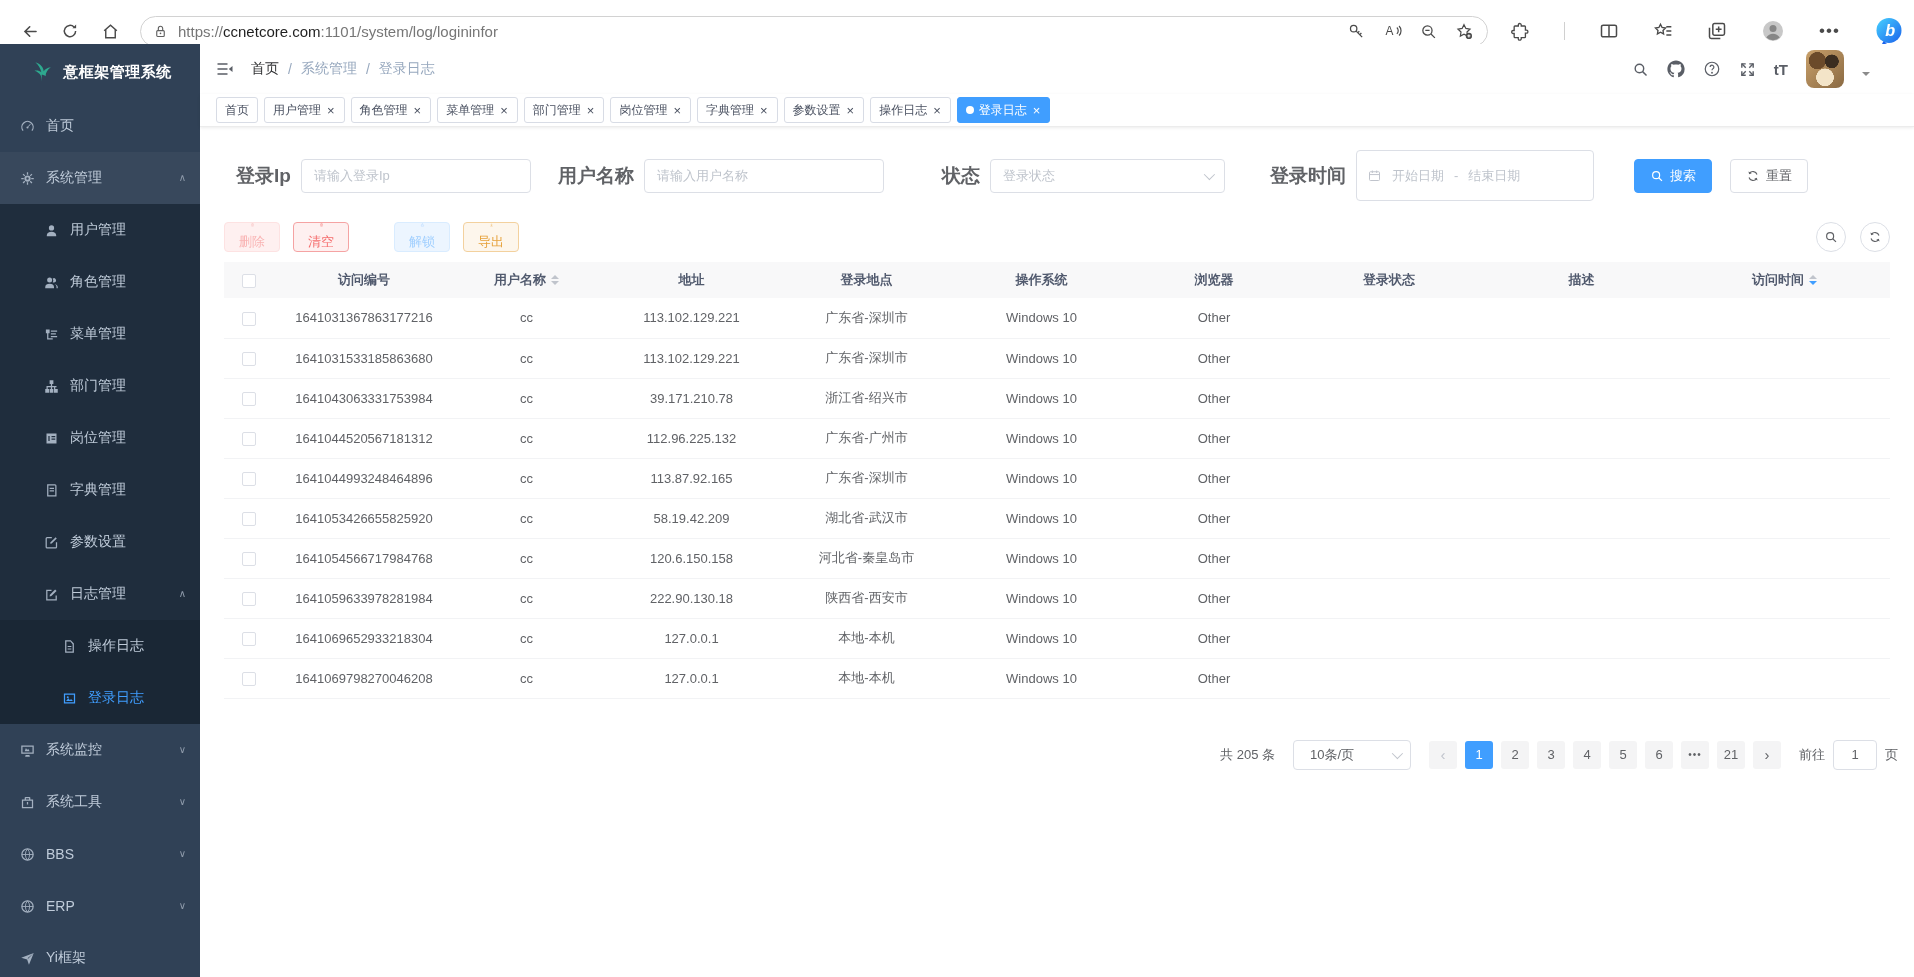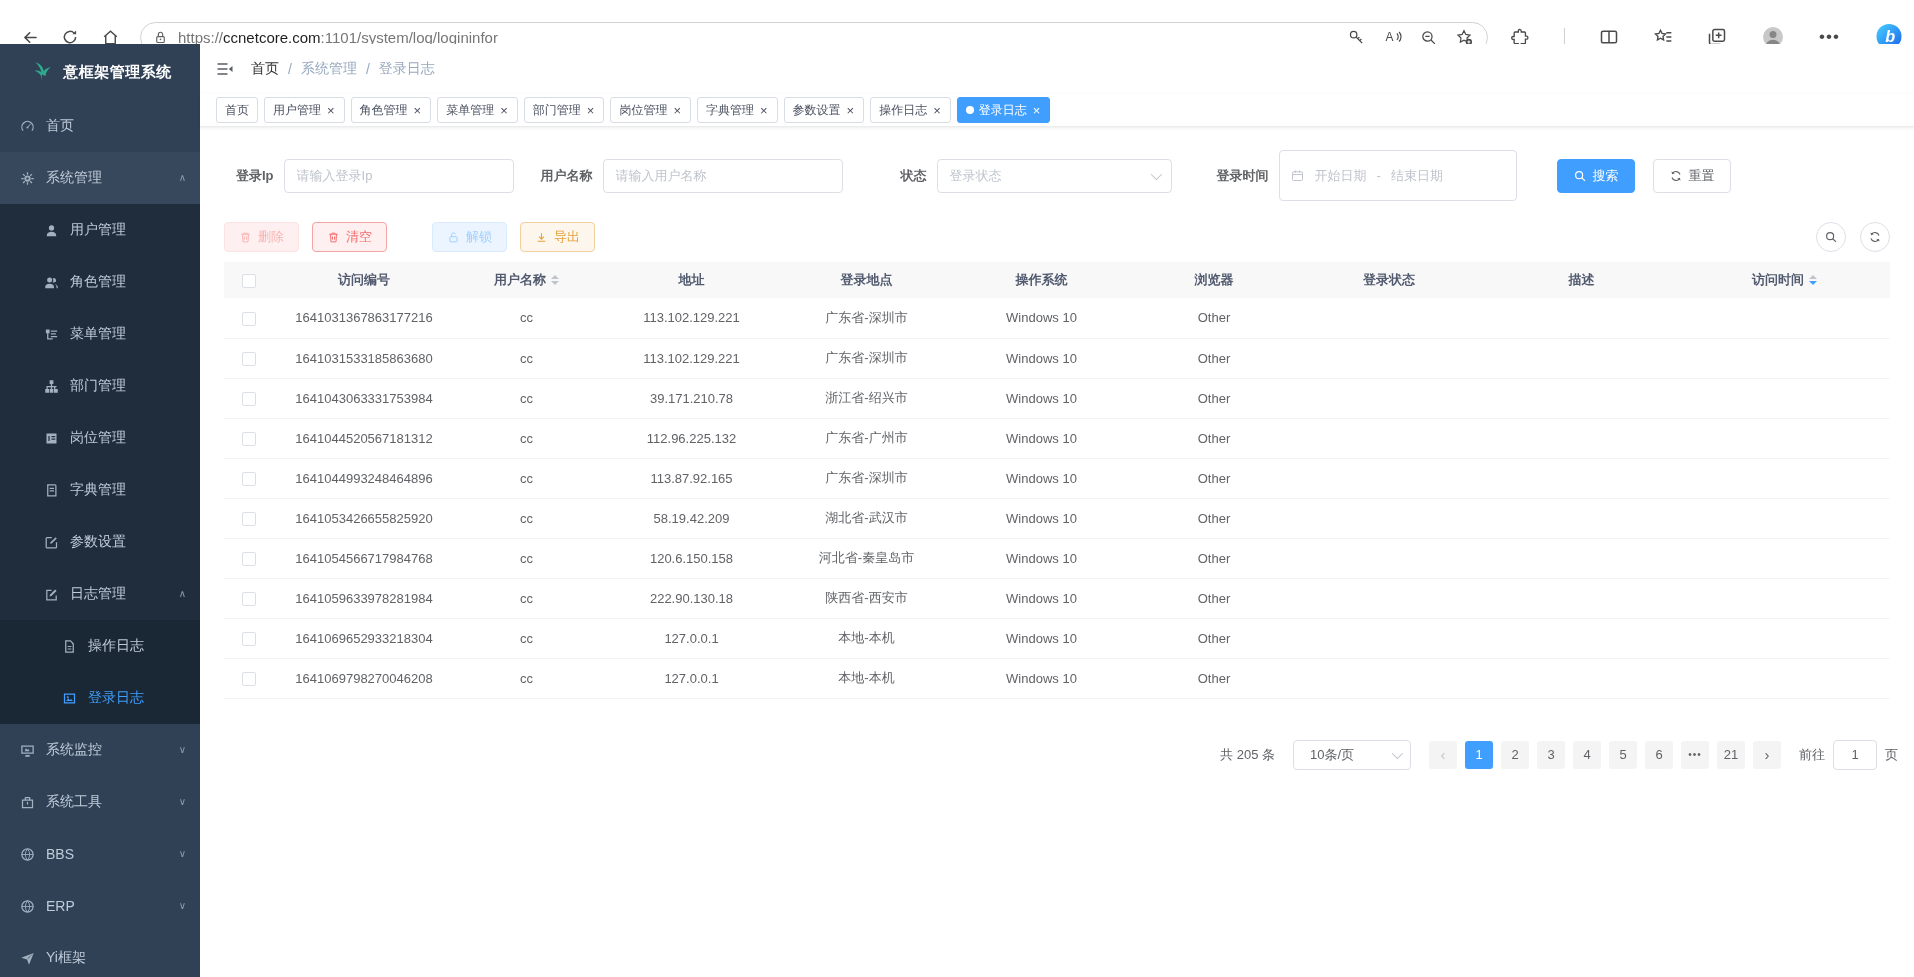--- a/index.html
+++ b/index.html
@@ -1,21 +1,21 @@
 <!DOCTYPE html>
 <html><head>
 <meta charset="utf-8">
 <style>
   * { box-sizing: border-box; margin: 0; padding: 0; }
   html,body { width:1914px; height:977px; overflow:hidden; background:#fff;
     font-family:"Liberation Sans","DejaVu Sans",sans-serif; }
   svg.ic { display:block; }
 
   
-  .chrome { position:absolute; top:16px; left:0; width:1914px; height:43px; background:#fff;
+  .chrome { position:absolute; top:10px; left:0; width:1914px; height:43px; background:#fff;
     border-bottom:1px solid #cfcfcf; display:flex; align-items:center; padding:0 10px 0 10px; }
   .cbtn { width:40px; height:34px; display:flex; align-items:center; justify-content:center;
     color:#4a4a4a; border-radius:6px; flex:none; }
   .urlpill { margin-left:10px; width:1348px; height:31px; background:#fff; border:1px solid #d2d2d2;
     border-radius:16px; display:flex; align-items:center; padding:0 14px 0 12px; flex:none; }
   .urlpill .lock { color:#5f5f5f; margin-right:10px; }
   .urltext { font-size:15px; color:#1f1f1f; white-space:nowrap; }
   .urltext .dim { color:#767676; }
   .pill-icons { margin-left:auto; display:flex; align-items:center; gap:18px; color:#4a4a4a; }
   .chrome-right { margin-left:auto; width:394px; display:flex; align-items:center;
@@ -68,21 +68,21 @@
   .tab { height:26px; display:inline-flex; align-items:center; gap:5px; padding:0 8px;
     border:1px solid #d8dce5; background:#fff; color:#495060; font-size:12px; border-radius:3px;
     cursor:pointer; white-space:nowrap; }
   .tab.active { background:#409eff; border-color:#409eff; color:#fff; }
   .tab.active::before { content:""; width:8px; height:8px; border-radius:50%; background:#fff;
     display:inline-block; }
   .tab-close { font-size:13px; line-height:1; padding:0 1px; }
 
   
   .filterbar { display:flex; align-items:center; margin:23px 24px 0 36px; flex:none; }
-  .f-label { font-size:13px; font-weight:bold; color:#606266; white-space:nowrap; margin-right:10px; }
+  .f-label { font-size:19px; font-weight:bold; color:#606266; white-space:nowrap; margin-right:10px; }
   .f-input { height:34px; border:1px solid #dcdfe6; border-radius:4px; padding:0 12px;
     font-size:13px; color:#606266; outline:none; background:#fff;
     font-family:"Liberation Sans","DejaVu Sans",sans-serif; }
   .f-input::placeholder { color:#bfc4cc; }
   .w230 { width:230px; } .w240 { width:240px; }
   .select { width:235px; height:34px; border:1px solid #dcdfe6; border-radius:4px; background:#fff;
     display:flex; align-items:center; padding:0 12px; }
   .select .ph { color:#bfc4cc; font-size:13px; }
   .caret { margin-left:auto; width:8px; height:8px; border-right:1.4px solid #c0c4cc;
     border-bottom:1.4px solid #c0c4cc; transform:rotate(45deg) translateY(-2px); }
@@ -91,21 +91,21 @@
   .daterange .cal { color:#c0c4cc; }
   .daterange .sep { color:#bfc4cc; }
   .btn { height:34px; border-radius:4px; display:inline-flex; align-items:center; gap:6px;
     font-size:13px; padding:0 15px; cursor:pointer; border:1px solid transparent; white-space:nowrap; }
   .btn-primary { background:#409eff; border-color:#409eff; color:#fff; margin-left:40px; }
   .btn-plain { background:#fff; border-color:#dcdfe6; color:#606266; margin-left:18px; }
 
   
   .actionbar { display:flex; align-items:center; gap:13px; margin:21px 24px 0; flex:none; }
   .abtn { height:30px; padding:0 14px; border-radius:4px; font-size:13px; display:inline-flex;
-    align-items:center; gap:6px; cursor:pointer; }
+    align-items:center; gap:6px; cursor:pointer;flex-direction:column; }
   .abtn-del { background:#fef0f0; border:1px solid #fde2e2; color:#f9b3b3; }
   .abtn-clear { background:#fef0f0; border:1px solid #f5a3a3; color:#f56c6c; }
   .abtn-unlock { background:#ecf5ff; border:1px solid #d9ecff; color:#a0cfff;margin-left:32px; }
   .abtn-export { background:#fdf6ec; border:1px solid #f3d19e; color:#e6a23c; }
   .action-right { margin-left:auto; display:flex; gap:14px; }
   .circ { width:30px; height:30px; border-radius:50%; border:1px solid #dcdfe6; background:#fff;
     display:flex; align-items:center; justify-content:center; color:#606266; cursor:pointer; }
 
   
   .tablewrap { margin:10px 24px 0; flex:none; }
@@ -575,20 +575,45 @@
           <svg class="ic" width="20" height="20">
             <use href="#i-fold"></use>
           </svg>
         </span>
       <span class="crumbs">
         <span class="crumb-first">首页</span>
         <span class="crumb-sep">/</span>
         <span class="crumb-rest">系统管理</span>
         <span class="crumb-sep">/</span>
         <span class="crumb-rest">登录日志</span>
+      </span>
+      <span class="top-icons">
+        <span>
+            <svg class="ic" width="17" height="17">
+              <use href="#i-search"></use>
+            </svg>
+          </span>
+        <span>
+            <svg class="ic" width="18" height="18">
+              <use href="#i-github"></use>
+            </svg>
+          </span>
+        <span>
+            <svg class="ic" width="18" height="18">
+              <use href="#i-question"></use>
+            </svg>
+          </span>
+        <span>
+            <svg class="ic" width="17" height="17">
+              <use href="#i-fullscreen"></use>
+            </svg>
+          </span>
+        <span class="tT">tT</span>
+        <span class="avatar"></span>
+        <span class="avatar-caret"></span>
       </span>
     </div>
 
     <div class="tabsbar">
 
         <span class="tab">
           <span class="tab-label">首页</span>
 
         </span>
 

